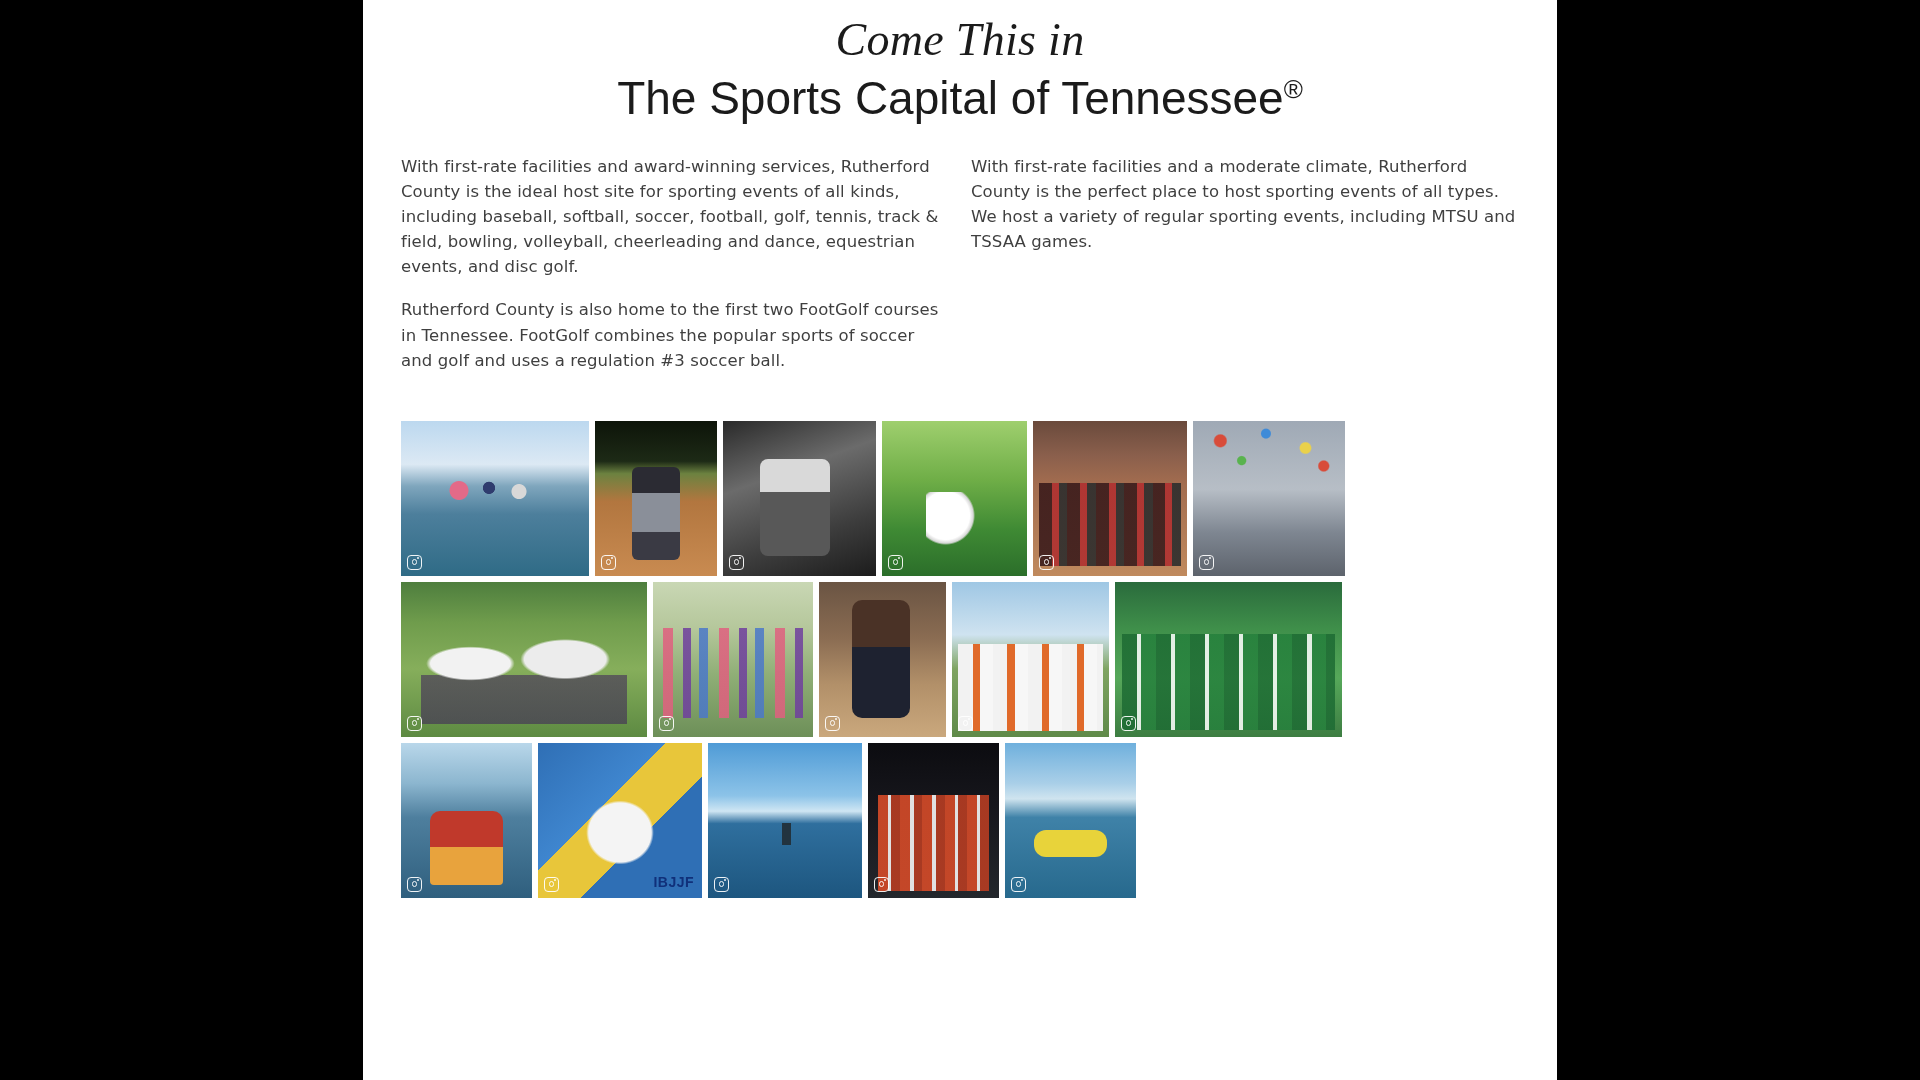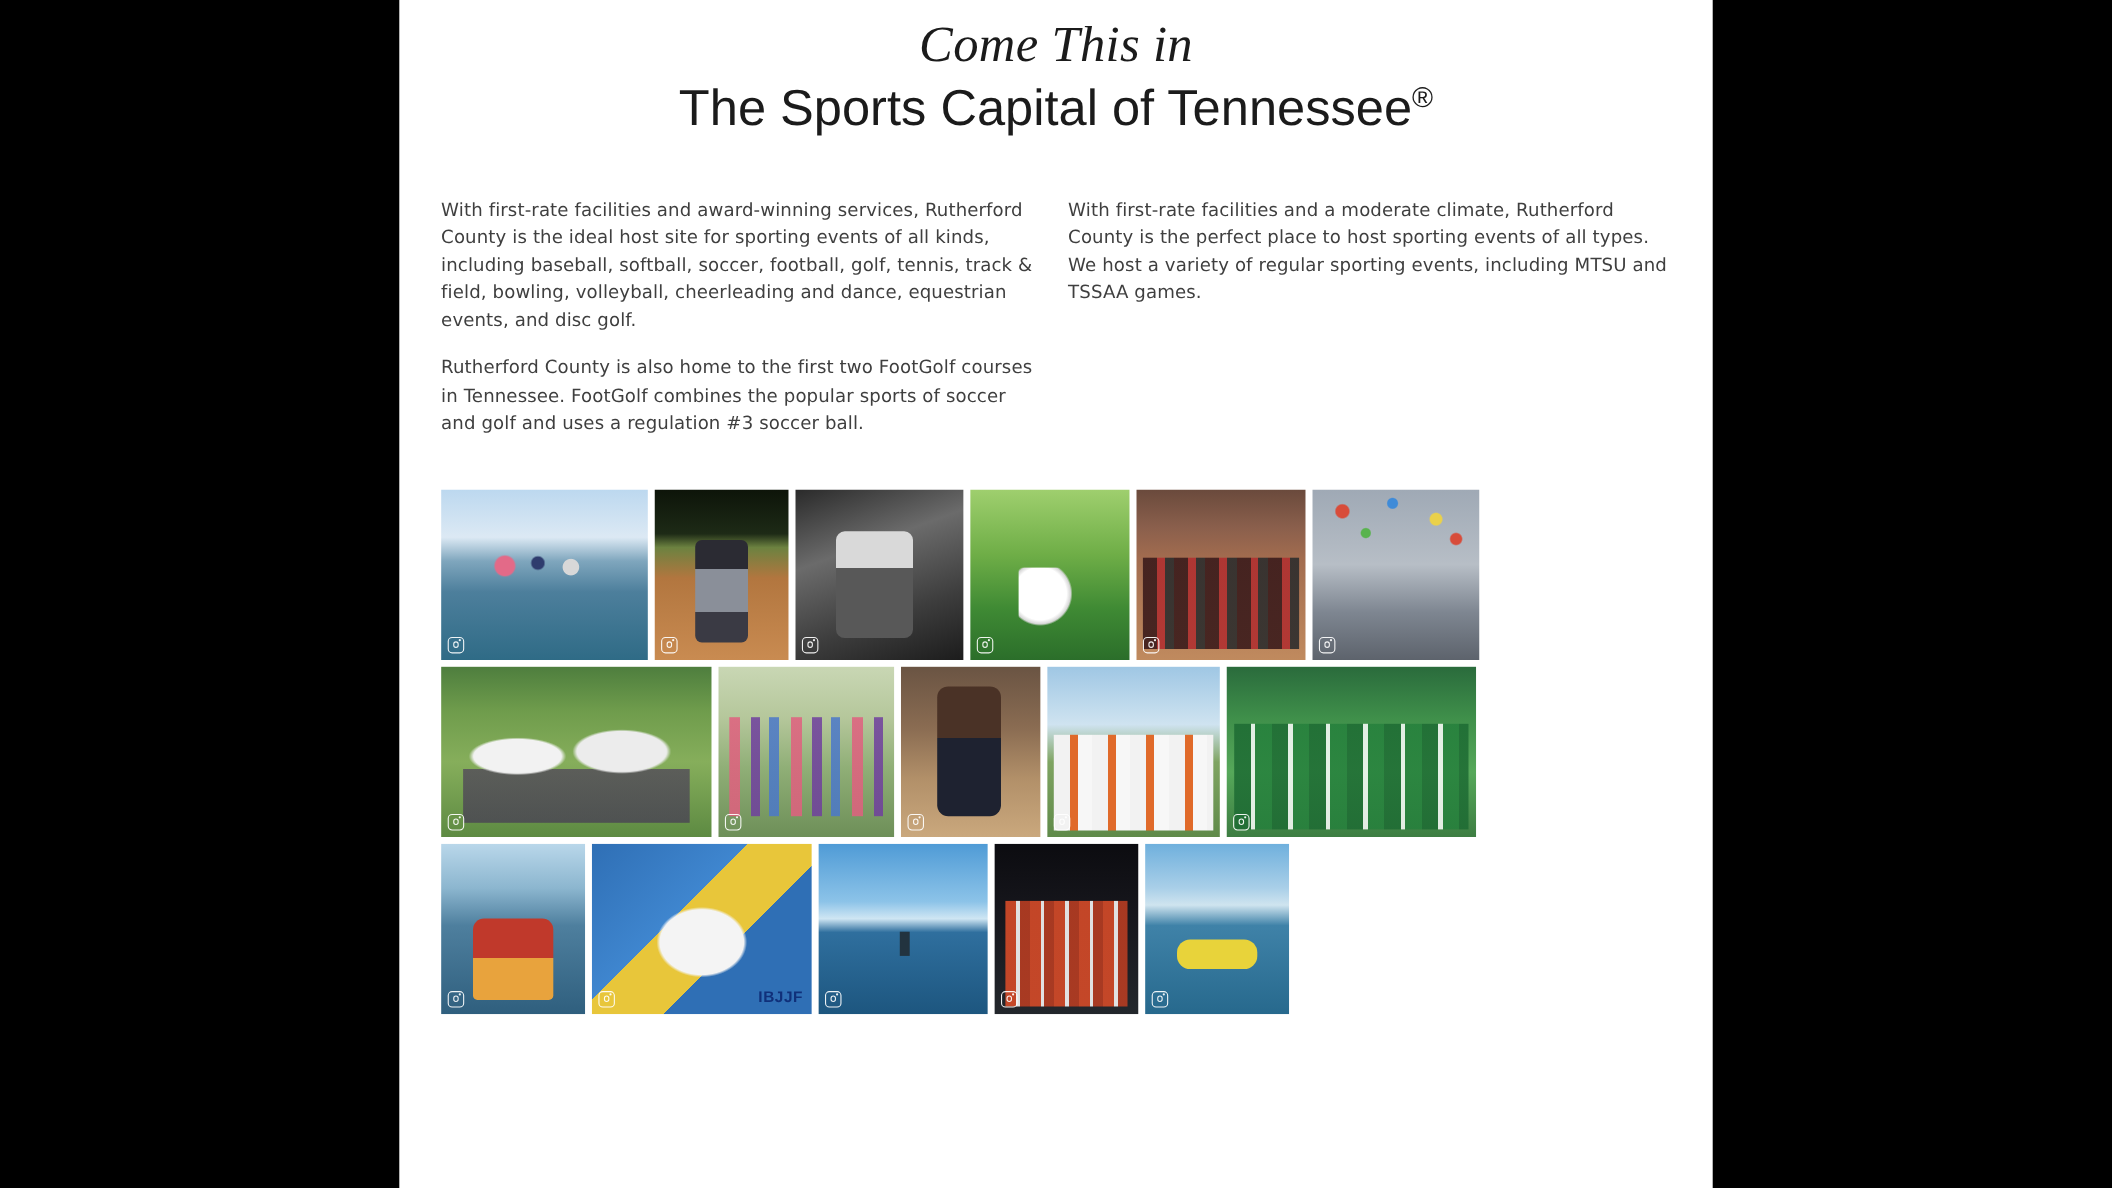--- a/index.html
+++ b/index.html
@@ -45,21 +45,20 @@
     font-size: 26px;
     vertical-align: super;
   }
   .columns {
     display: flex;
     gap: 22px;
     padding: 28px 38px 0 38px;
   }
   .col {
     flex: 1;
-    margin-top: 24px;
   }
   .col p {
     margin: 0 0 18px 0;
     font-size: 16.5px;
     line-height: 1.52;
     color: #3f3f3f;
     font-family: "DejaVu Sans", sans-serif;
     letter-spacing: 0.1px;
   }
   .col p em {
@@ -353,21 +352,21 @@
         <div class="ph ph-green-team"></div>
         <span class="ig"></span>
       </div>
     </div>
 
     <div class="grid-row">
       <div class="tile" style="width:131px;height:155px;">
         <div class="ph ph-kayak-red"></div>
         <span class="ig"></span>
       </div>
-      <div class="tile" style="width:200px;height:155px;">
+      <div class="tile" style="width:164px;height:155px;">
         <div class="ph ph-jiujitsu"></div>
         <span class="ibjjf">IBJJF</span>
         <span class="ig"></span>
       </div>
       <div class="tile" style="width:154px;height:155px;">
         <div class="ph ph-lake"></div>
         <span class="ig"></span>
       </div>
       <div class="tile" style="width:131px;height:155px;">
         <div class="ph ph-soccer-night"></div>

